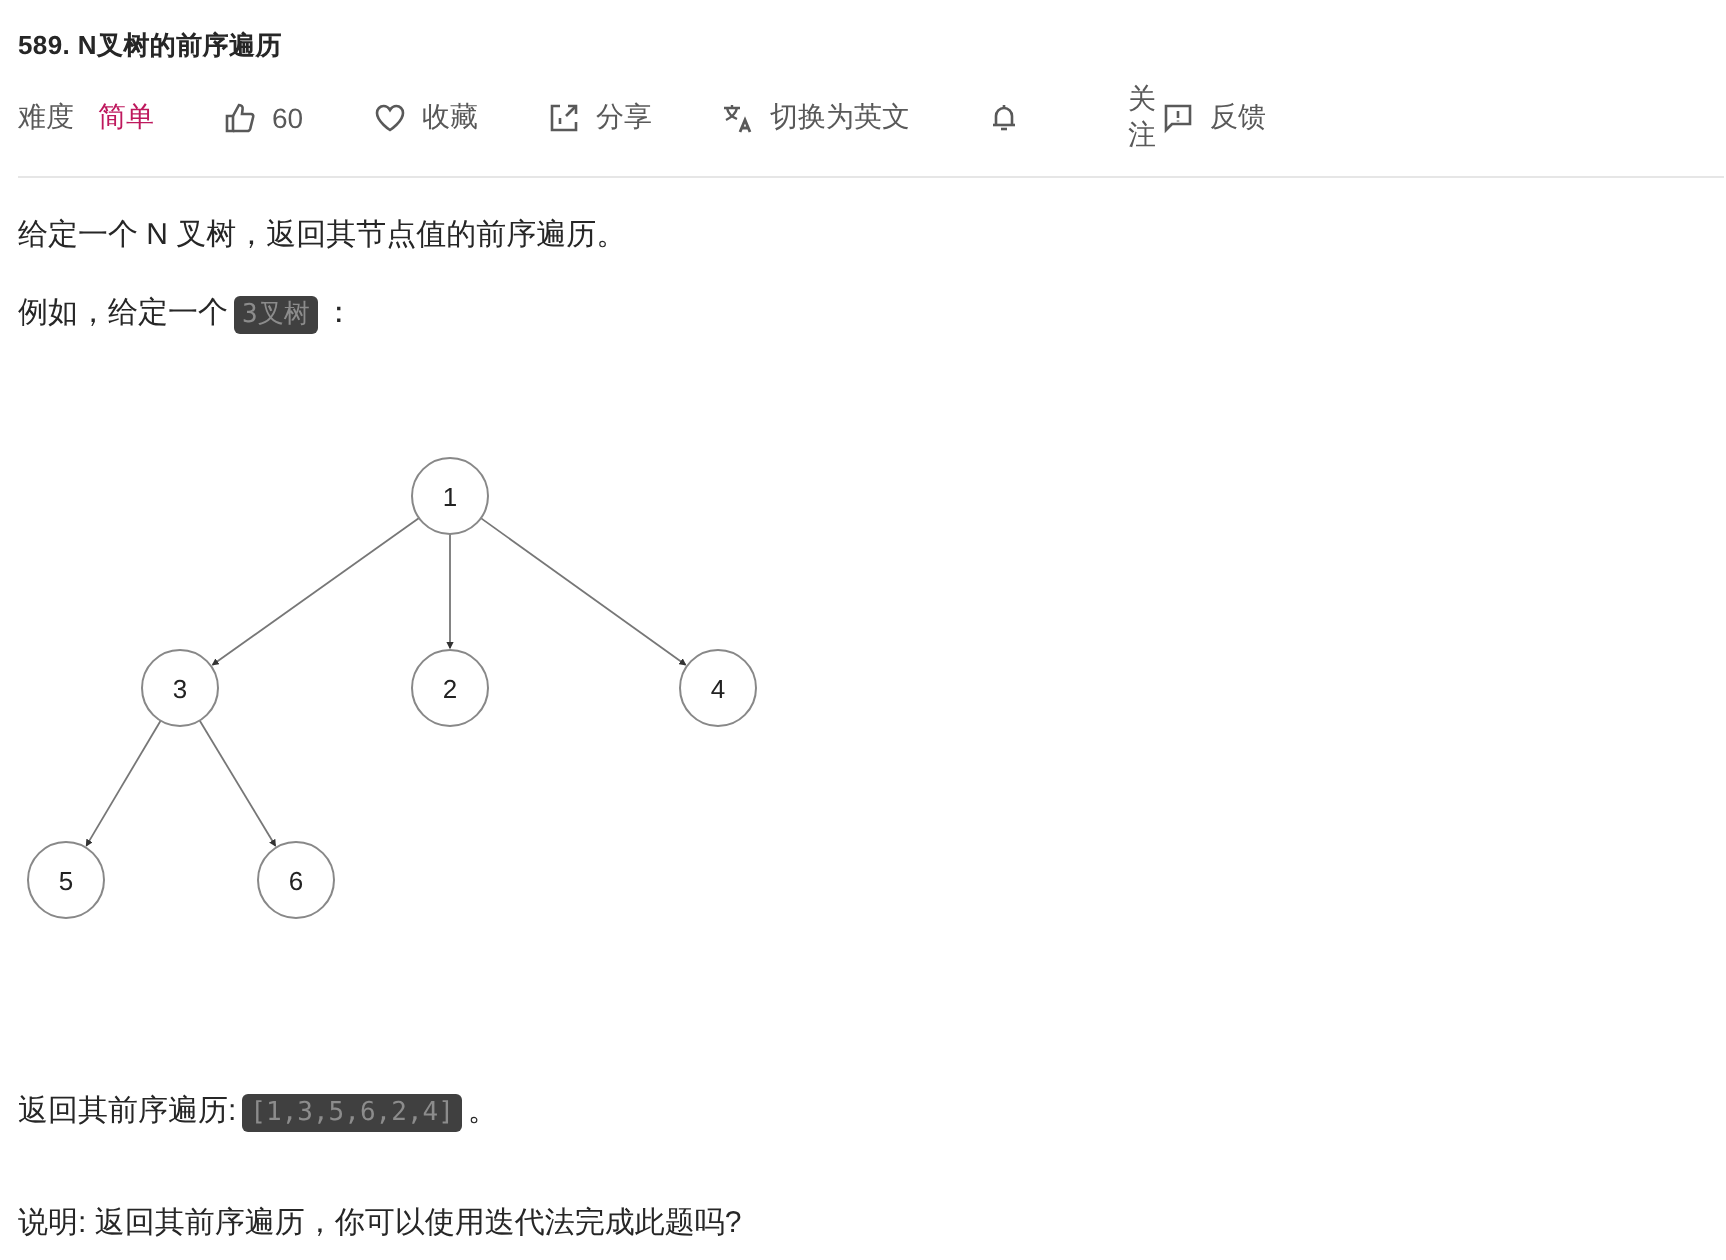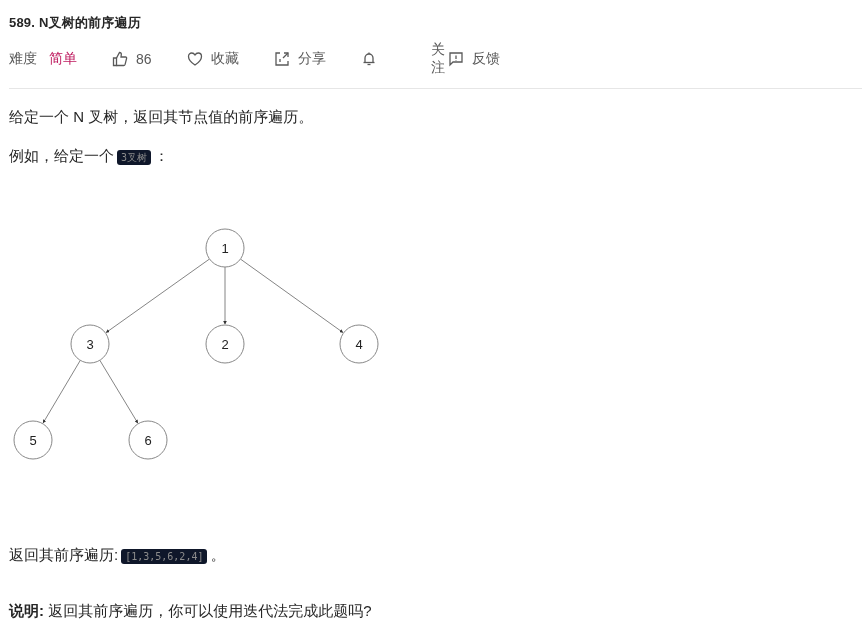--- a/index.html
+++ b/index.html
@@ -22,63 +22,72 @@
   .meta .icon { width: 16px; height: 16px; display: inline-block; margin-right: 8px; }
   .meta .icon svg { width: 16px; height: 16px; display: block; }
   .divider {
     position: absolute; left: 9px; top: 88px; width: 853px; height: 1px; background: #e6e6e6;
   }
   .para {
     position: absolute; left: 9px; font-size: 15px; color: #262626; white-space: nowrap;
   }
   .code {
     font-family: "DejaVu Sans Mono", "Liberation Mono", monospace;
-    font-size: 10px; color: #8c8c8c; background: #0f172a;
+    font-size: 13px; color: #8c8c8c; background: #404040;
     border-radius: 3px; padding: 2px 4px; margin: 0 3px;
   }
-  .bold { font-weight: bold; }
+  .bold { font-weight: normal; }
   .tree { position: absolute; left: 0; top: 220px; }
 </style>
 </head>
 <body>
 
 <div class="title">589. N叉树的前序遍历</div>
 
 <div class="meta">
   <span class="item" style="width:103px;">
     <span class="diff-label">难度</span>
     <span class="diff-value">简单</span>
   </span>
   <span class="item" style="width:75px;">
     <span class="icon">
       <svg viewBox="0 0 16 16" fill="none" stroke="#595959" stroke-width="1.3">
           <path d="M1.5 7h3v7.5h-3z"></path>
           <path d="M4.5 7l3-5.5c1.2 0 2 .8 1.8 2L9 6h4.5c.8 0 1.3.7 1.1 1.4l-1.5 6c-.2.6-.7 1.1-1.4 1.1H4.5"></path>
         </svg>
     </span>
-    <span>86</span>
+    <span>60</span>
   </span>
   <span class="item" style="width:87px;font-family:Liberation Serif, serif;">
     <span class="icon">
       <svg viewBox="0 0 16 16" fill="none" stroke="#595959" stroke-width="1.3">
           <path d="M8 14S1.5 9.8 1.5 5.5C1.5 3.5 3 2 4.8 2 6.2 2 7.3 2.8 8 4c.7-1.2 1.8-2 3.2-2C13 2 14.5 3.5 14.5 5.5 14.5 9.8 8 14 8 14z"></path>
         </svg>
     </span>
     <span>收藏</span>
   </span>
   <span class="item" style="width:87px;">
     <span class="icon">
       <svg viewBox="0 0 16 16" fill="none" stroke="#595959" stroke-width="1.3">
           <path d="M6 2H2v12h12V10"></path>
           <path d="M10 2h4v4"></path>
           <path d="M14 2l-5 5"></path>
           <path d="M6 8v3"></path>
         </svg>
     </span>
     <span>分享</span>
+  </span>
+  <span class="item" style="width:133px;">
+    <span class="icon">
+      <svg viewBox="0 0 16 16" fill="none" stroke="#595959" stroke-width="1.2">
+          <path d="M1 3h8M5 1.5V3M2.5 3c.5 2.5 2.5 4.5 5 5.5M7.5 3C7 5.5 5 7.5 2 9"></path>
+          <path d="M9 15l2.5-6 2.5 6M10 13h3" stroke-width="1.4"></path>
+        </svg>
+    </span>
+    <span>切换为英文</span>
   </span>
   <span class="item" style="width:87px;gap:46px;">
     <span class="icon">
       <svg viewBox="0 0 16 16" fill="none" stroke="#595959" stroke-width="1.3">
           <path d="M4 11V7a4 4 0 0 1 8 0v4"></path>
           <path d="M2.5 11.5h11"></path>
           <path d="M6.5 13.5h3"></path>
           <path d="M8 1.5v1.5"></path>
         </svg>
     </span>

